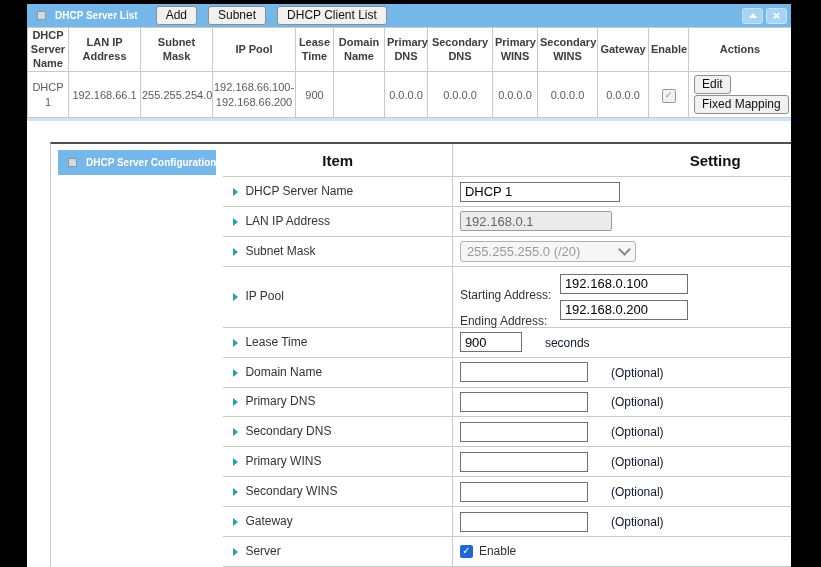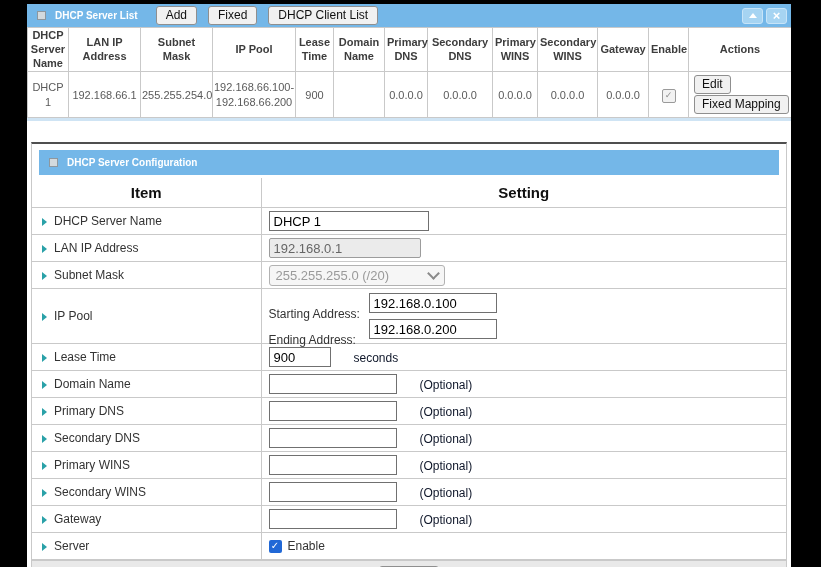--- a/index.html
+++ b/index.html
@@ -28,23 +28,23 @@
            text-align:center;vertical-align:middle;padding:1px 2px;height:35px;line-height:1.25;}
   .list td{border:1px solid #c9c9c9;font-size:11px;color:#5a5a5a;text-align:center;vertical-align:middle;
            padding:2px 1px;height:41px;line-height:1.3;}
   .list td.actions{text-align:left;padding-left:5px;}
   .actions .btn{display:block;padding:1px 7px;margin:1px 0;}
   .cb-gray{width:12px;height:12px;border:1px solid #9a9a9a;background:#f2f2f2;border-radius:2px;
            display:inline-flex;align-items:center;justify-content:center;color:#8d8d8d;font-size:9px;line-height:1;}
   .bluestrip{height:3px;background:#cfe4f4;}
 
   
-  .cfg-panel{position:absolute;left:4px;top:138px;width:756px;height:425px;box-sizing:border-box;
+  .cfg-panel{position:absolute;left:23px;top:138px;width:756px;height:425px;box-sizing:border-box;
              background:#fff;border-top:2px solid #4f4f4f;border-left:1px solid #c9c9c9;border-right:1px solid #c9c9c9;
-             display:flex;flex-direction:column;}
+             display:flex;flex-direction:row;}
   .cfg-title{margin:6px 7px 3px 7px;height:25px;background:#74b7e8;display:flex;align-items:center;flex:none;}
   table.cfg{border-collapse:collapse;table-layout:fixed;width:100%;flex:none;}
   .cfg th{border-bottom:1px solid #c9c9c9;font-size:15px;font-weight:bold;color:#101010;text-align:center;height:27px;}
   .cfg th.item-h{border-right:1px solid #c9c9c9;}
   .cfg td{border-bottom:1px solid #c9c9c9;font-size:12px;color:#333;height:24px;vertical-align:middle;}
   .cfg td.item-cell{border-right:1px solid #c9c9c9;padding-left:10px;}
   .cfg td.set-cell{padding-left:7px;}
   .arrow{display:inline-block;width:0;height:0;border-left:5px solid #2aa1a8;border-top:4px solid transparent;
          border-bottom:4px solid transparent;margin-right:7px;}
   .item-lbl{vertical-align:1px;}
@@ -70,21 +70,21 @@
 </head>
 <body>
 
 <div class="stage">
 
   <div>
     <div class="titlebar">
       <span class="sq-icon"></span>
       <span class="title">DHCP Server List</span>
       <button class="btn tb-btn first">Add</button>
-      <button class="btn tb-btn">Fixed</button>
+      <button class="btn tb-btn">Subnet</button>
       <button class="btn tb-btn">DHCP Client List</button>
       <span class="win-controls">
         <button class="win-btn">
             <span class="tri-up"></span>
           </button>
         <button class="win-btn">
             <span class="close-x">×</span>
           </button>
       </span>
     </div>

